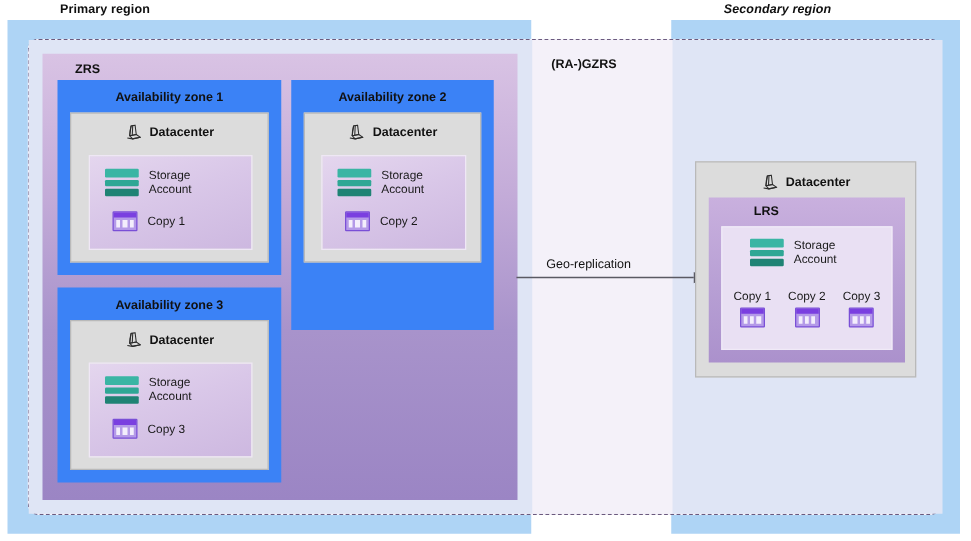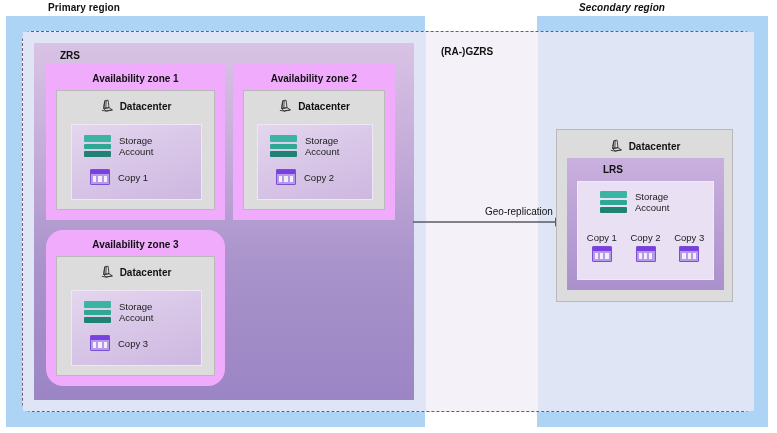--- a/index.html
+++ b/index.html
@@ -44,24 +44,24 @@
   
   #zrs-box{
     position:absolute;left:34px;top:43px;width:380px;height:357px;
     background:linear-gradient(180deg,#d9c3e4 0%, #c3abd8 32%, #a893cb 62%, #9b85c4 100%);
   }
   #zrs-label{
     position:absolute;left:26px;top:7px;font-size:10px;font-weight:bold;color:#111;
   }
 
   
-  .az-card{position:absolute;background:#f0abfc;}
+  .az-card{position:absolute;background:#3b82f6;}
   #az1{left:46px;top:64px;width:179px;height:156px;}
-  #az2{left:233px;top:64px;width:162px;height:156px;}
-  #az3{left:46px;top:230px;width:179px;height:156px;border-radius:17px;}
+  #az2{left:233px;top:64px;width:162px;height:200px;}
+  #az3{left:46px;top:230px;width:179px;height:156px;}
 
   .az-title{
     position:absolute;left:0;right:0;top:9px;text-align:center;
     font-size:10px;font-weight:bold;color:#111;
   }
 
   
   .dc-card{
     position:absolute;background:#dcdcdc;border:1px solid #b9b9b9;box-sizing:border-box;
   }
@@ -132,21 +132,21 @@
   #sec-sa-row{position:absolute;left:22px;top:9px;display:flex;align-items:center;gap:8px;}
   #sec-sa-row .txt{font-size:9.5px;line-height:11px;color:#1a1a1a;}
 
   #sec-copies{position:absolute;left:5px;top:50px;right:5px;display:flex;gap:6px;}
   .copy-cell{flex:1;display:flex;flex-direction:column;align-items:center;gap:3px;}
   .copy-cell .txt{font-size:9.5px;color:#1a1a1a;white-space:nowrap;}
 
   
   #geo-arrow{position:absolute;left:413px;top:216px;width:152px;height:12px;}
   #geo-label{
-    position:absolute;left:437px;top:206px;font-size:10px;color:#111;white-space:nowrap;margin-left:48px;
+    position:absolute;left:437px;top:206px;font-size:10px;color:#111;white-space:nowrap;
   }
 </style>
 </head>
 <body>
 
 <div class="diagram">
 
   <div class="region-caption" id="cap-primary">Primary region</div>
   <div class="region-caption" id="cap-secondary">Secondary region</div>
 

